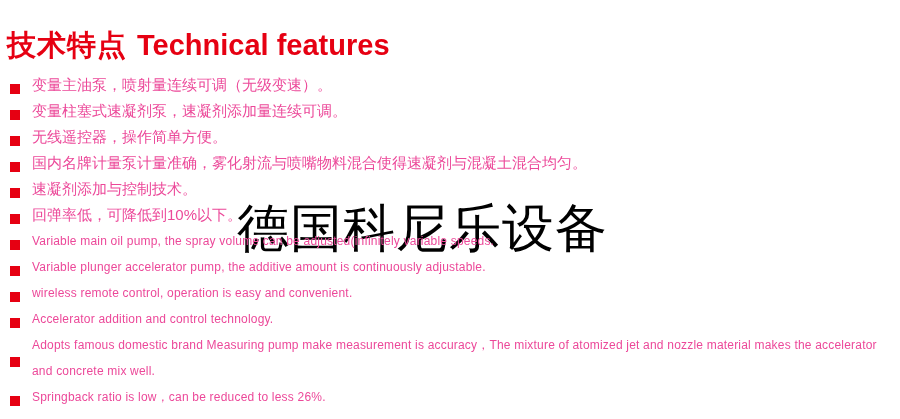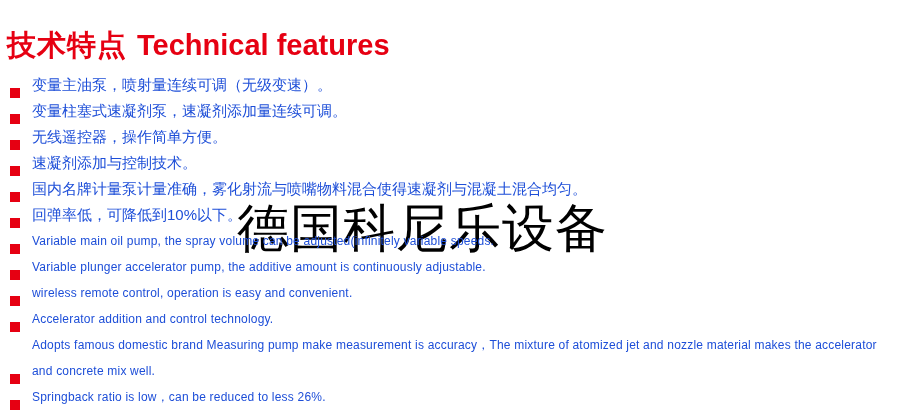--- a/index.html
+++ b/index.html
@@ -43,23 +43,23 @@
     left: 10px;
     top: 72px;
     width: 872px;
     margin: 0;
     padding: 0;
     list-style: none;
     z-index: 1;
   }
   .feature-item {
     display: flex;
-    align-items: flex-end;
+    align-items: center;
     line-height: 26px;
-    color: #1d4ed8;
+    color: #ec4899;
   }
   .feature-item .bullet {
     flex: 0 0 auto;
     width: 10px;
     height: 10px;
     background: #e60012;
     margin: 8px 12px 0 0;
   }
   .feature-item.zh { font-size: 15px; }
   .feature-item.en { font-size: 12px; letter-spacing: 0.2px; }
@@ -84,25 +84,25 @@
       <li class="feature-item zh">
         <span class="bullet"></span>
         <span class="feature-text">变量柱塞式速凝剂泵，速凝剂添加量连续可调。</span>
       </li>
       <li class="feature-item zh">
         <span class="bullet"></span>
         <span class="feature-text">无线遥控器，操作简单方便。</span>
       </li>
       <li class="feature-item zh">
         <span class="bullet"></span>
-        <span class="feature-text">速凝剂添加与控制技术。</span>
+        <span class="feature-text">国内名牌计量泵计量准确，雾化射流与喷嘴物料混合使得速凝剂与混凝土混合均匀。</span>
       </li>
       <li class="feature-item zh">
         <span class="bullet"></span>
-        <span class="feature-text">国内名牌计量泵计量准确，雾化射流与喷嘴物料混合使得速凝剂与混凝土混合均匀。</span>
+        <span class="feature-text">速凝剂添加与控制技术。</span>
       </li>
       <li class="feature-item zh">
         <span class="bullet"></span>
         <span class="feature-text">回弹率低，可降低到10%以下。</span>
       </li>
       <li class="feature-item en">
         <span class="bullet"></span>
         <span class="feature-text">Variable main oil pump, the spray volume can be adjusted(infinitely variable speeds.</span>
       </li>
       <li class="feature-item en">

